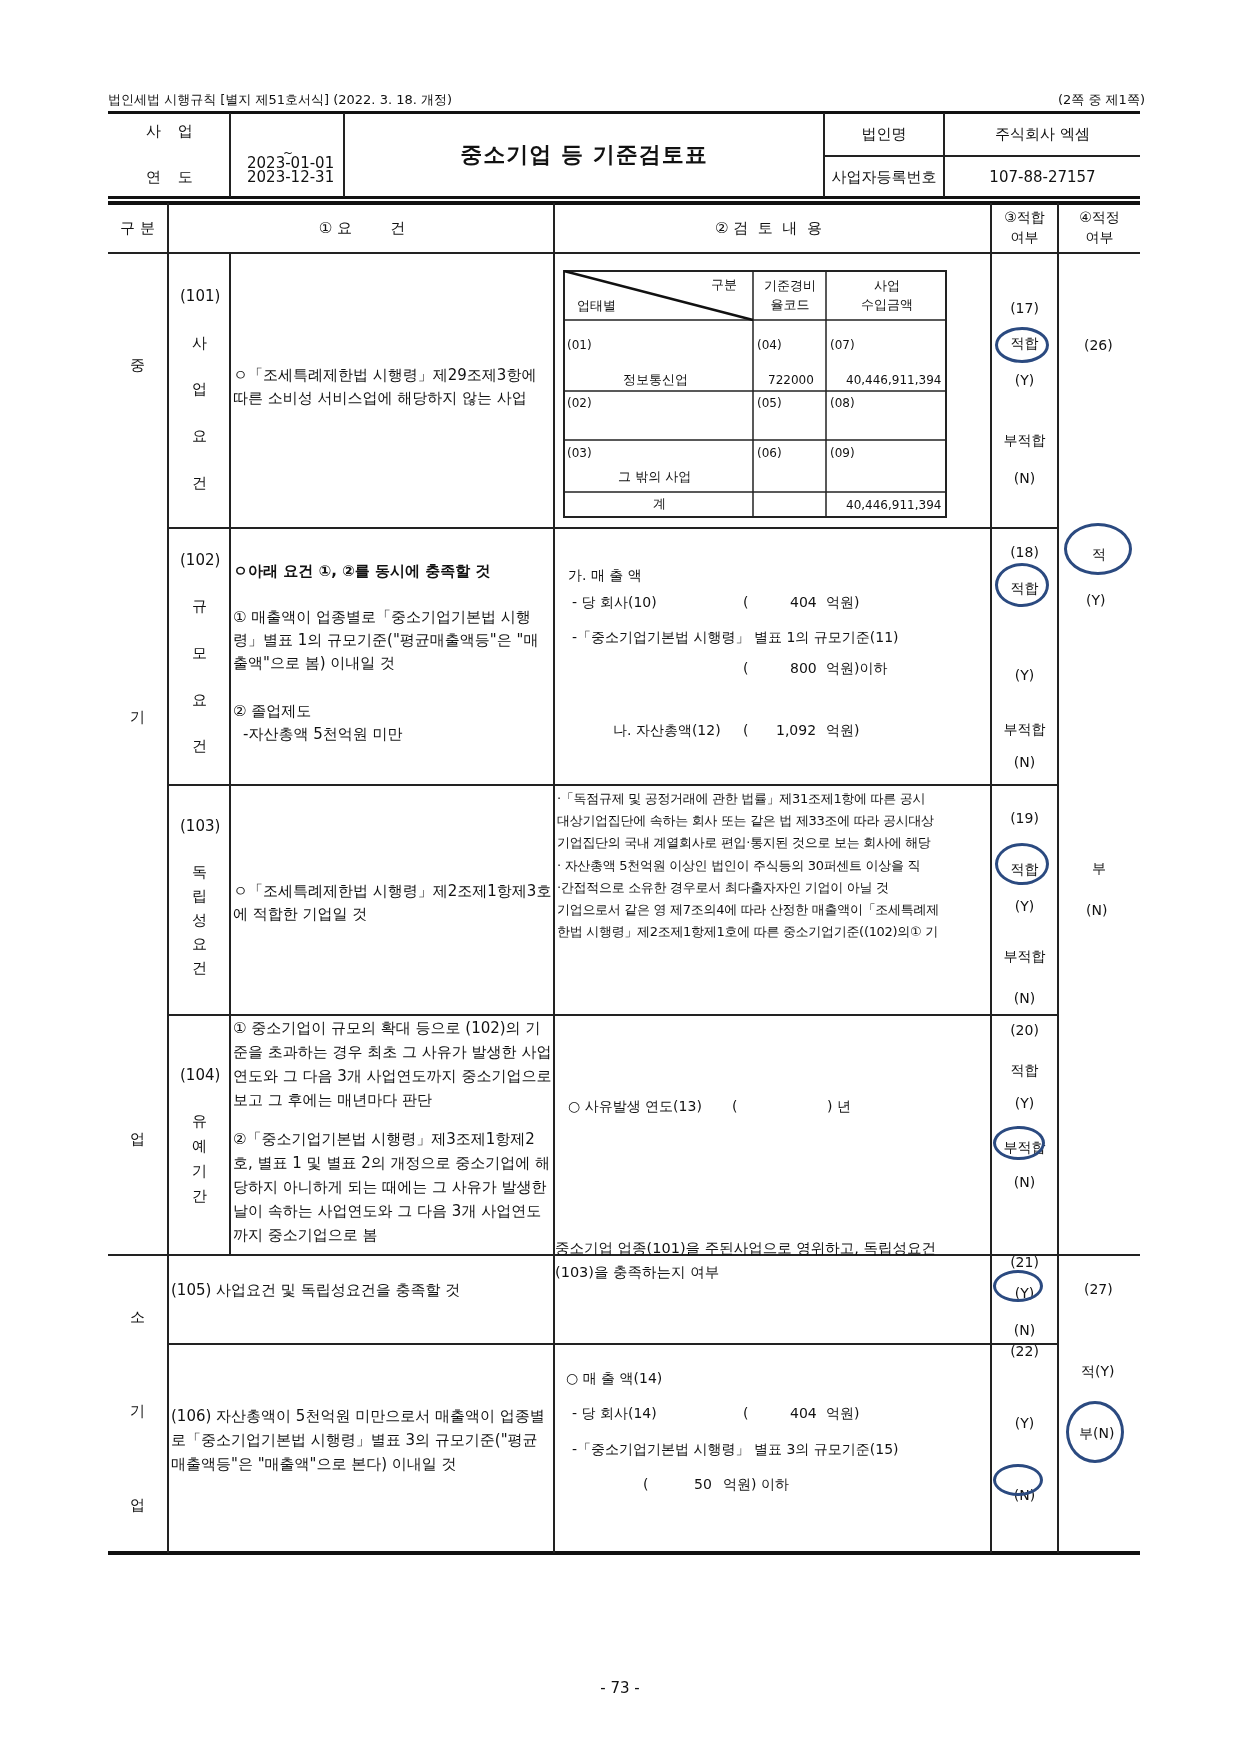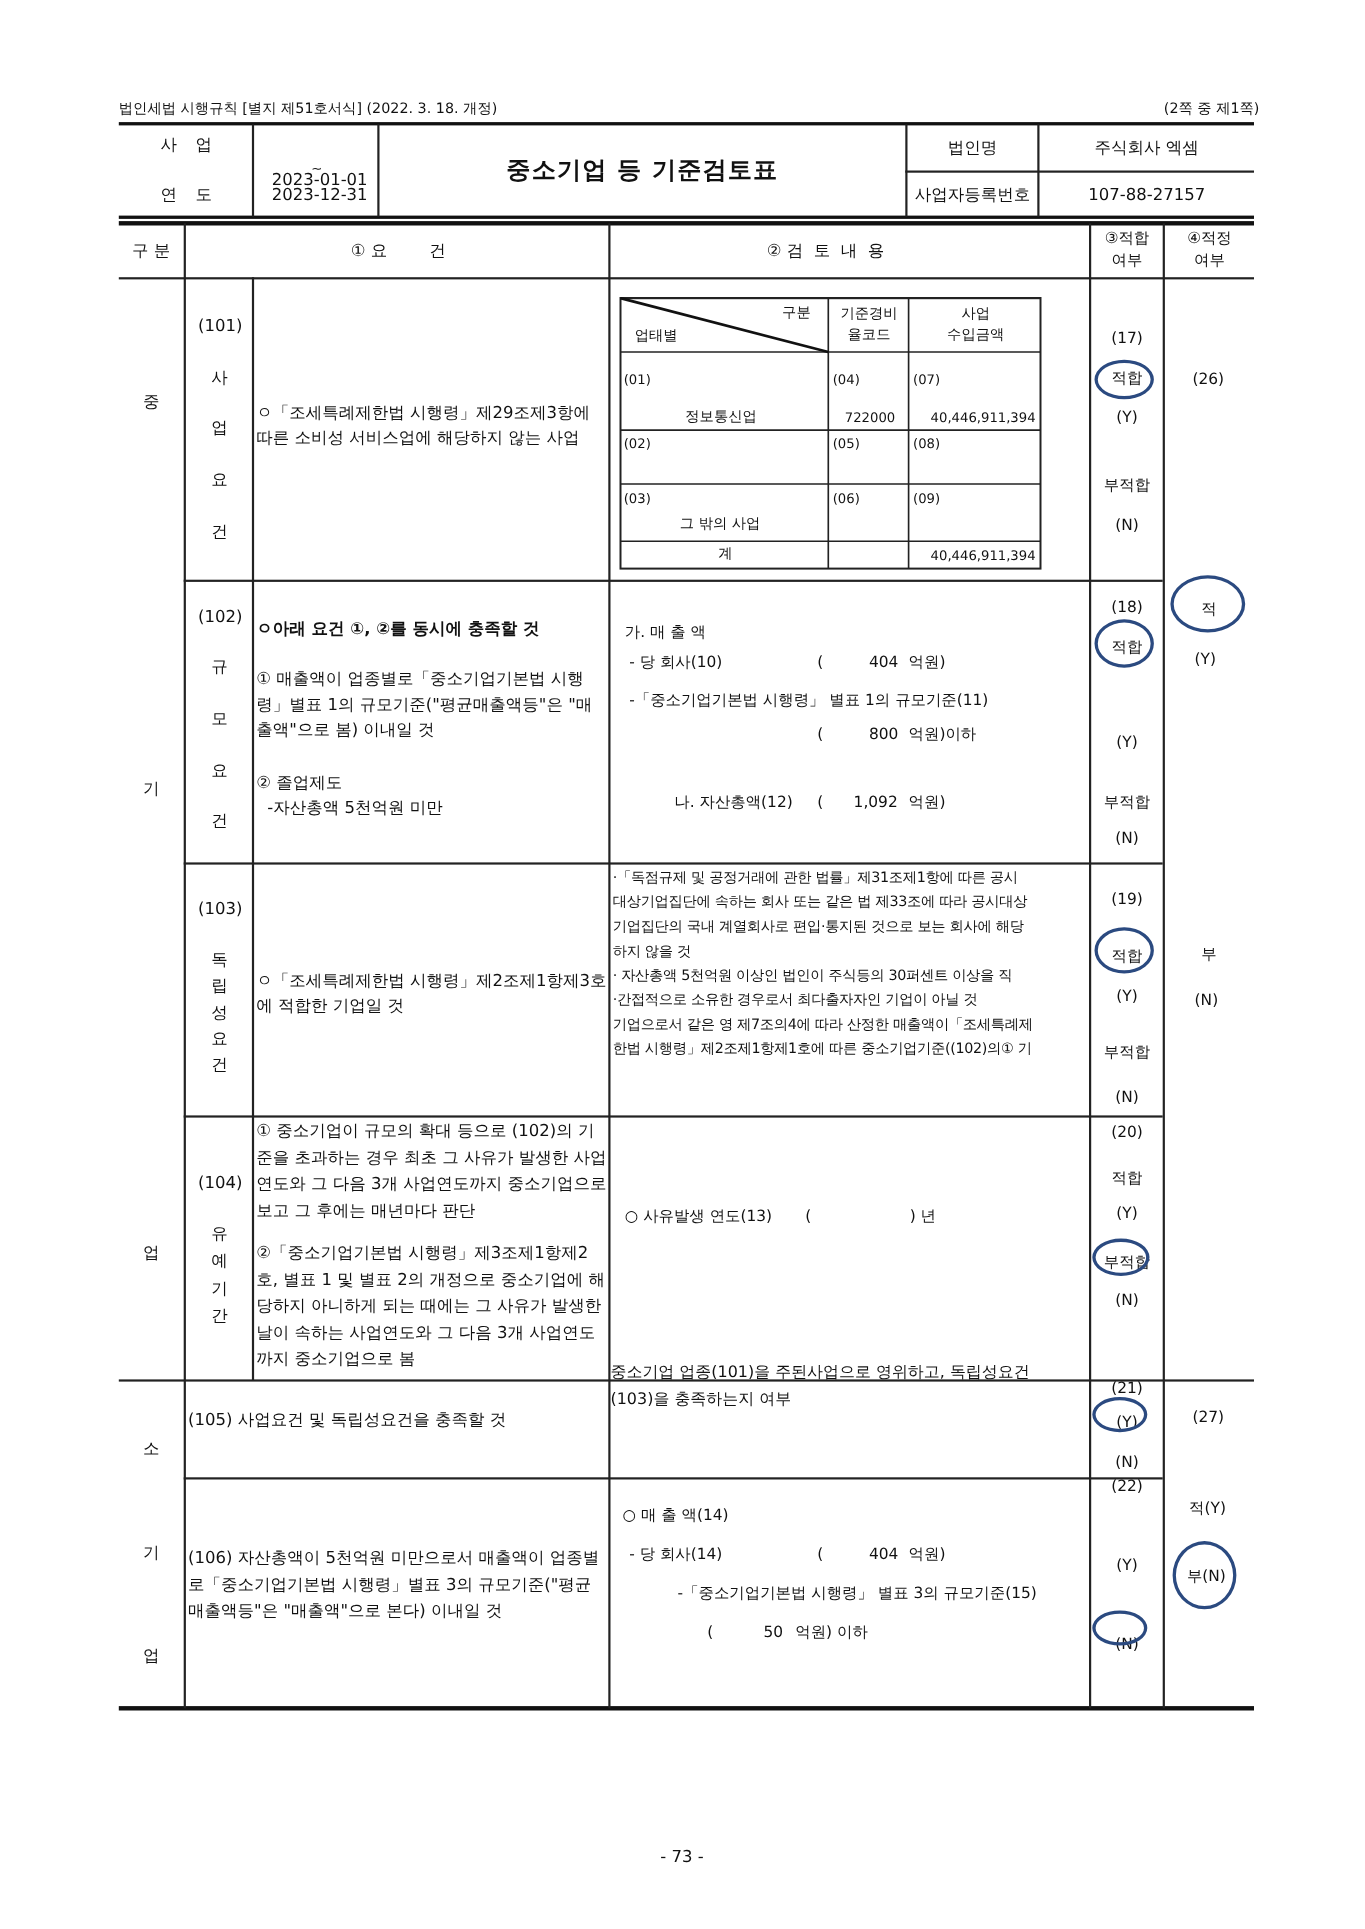--- a/index.html
+++ b/index.html
@@ -54,21 +54,21 @@
 <div class="hl thick" style="left:108px;top:1551px;width:1032px;"></div>
 
 <div class="vl" style="left:167px;top:203px;height:1350px;"></div>
 <div class="vl" style="left:229px;top:252px;height:1003px;"></div>
 <div class="vl" style="left:553px;top:203px;height:1350px;"></div>
 <div class="vl" style="left:990px;top:203px;height:1350px;"></div>
 <div class="vl" style="left:1057px;top:203px;height:1350px;"></div>
 
 <div class="abs vc" style="left:108px;top:205px;width:59px;height:47px;font-size:15px;">구 분</div>
 <div class="abs vc" style="left:169px;top:205px;width:386px;height:47px;font-size:15px;white-space:pre;text-align:right;">① 요        건</div>
-<div class="abs vc" style="left:533px;top:205px;width:435px;height:47px;font-size:15px;white-space:pre;">② 검  토  내  용</div>
+<div class="abs vc" style="left:551px;top:205px;width:435px;height:47px;font-size:15px;white-space:pre;">② 검  토  내  용</div>
 <div class="abs" style="left:992px;top:207px;width:65px;text-align:center;font-size:14px;line-height:20px;">
   <div>③적합</div>
   <div>여부</div>
 </div>
 <div class="abs" style="left:1059px;top:207px;width:81px;text-align:center;font-size:14px;line-height:20px;">
   <div>④적정</div>
   <div>여부</div>
 </div>
 
 <div class="t" style="left:130px;top:356px;">중</div>
@@ -181,21 +181,20 @@
 <div class="t" style="left:192px;top:887px;">립</div>
 <div class="t" style="left:192px;top:911px;">성</div>
 <div class="t" style="left:192px;top:935px;">요</div>
 <div class="t" style="left:192px;top:959px;">건</div>
 <div class="para" style="left:233px;top:880px;width:320px;">ㅇ「조세특례제한법 시행령」제2조제1항제3호에 적합한 기업일 것</div>
 
 <div class="abs" style="left:557px;top:788px;width:432px;font-size:13px;line-height:22.2px;letter-spacing:-0.3px;">
   <div>·「독점규제 및 공정거래에 관한 법률」제31조제1항에 따른 공시</div>
   <div>대상기업집단에 속하는 회사 또는 같은 법 제33조에 따라 공시대상</div>
   <div>기업집단의 국내 계열회사로 편입·통지된 것으로 보는 회사에 해당</div>
-  <div>하지 않을 것</div>
   <div>· 자산총액 5천억원 이상인 법인이 주식등의 30퍼센트 이상을 직</div>
   <div>·간접적으로 소유한 경우로서 최다출자자인 기업이 아닐 것</div>
   <div>기업으로서 같은 영 제7조의4에 따라 산정한 매출액이「조세특례제</div>
   <div>한법 시행령」제2조제1항제1호에 따른 중소기업기준((102)의① 기</div>
 </div>
 
 <div class="abs" style="left:992px;top:810px;width:65px;text-align:center;font-size:14px;">
   <div style="position:absolute;left:0;width:65px;top:0;">(19)</div>
   <div style="position:absolute;left:0;width:65px;top:51px;">적합</div>
   <div style="position:absolute;left:0;width:65px;top:88px;">(Y)</div>
@@ -236,21 +235,21 @@
 <div class="ell" style="left:993px;top:1270px;width:50px;height:32px;"></div>
 <div class="t s14" style="left:1084px;top:1281px;">(27)</div>
 
 <div class="para" style="left:171px;top:1404px;width:380px;line-height:24px;">(106) 자산총액이 5천억원 미만으로서 매출액이 업종별로「중소기업기본법 시행령」별표 3의 규모기준("평균매출액등"은 "매출액"으로 본다) 이내일 것</div>
 
 <div class="t s14" style="left:566px;top:1370px;">○ 매 출 액(14)</div>
 <div class="t s14" style="left:572px;top:1405px;">- 당 회사(14)</div>
 <div class="t s14" style="left:743px;top:1405px;">(</div>
 <div class="t s14" style="left:790px;top:1405px;">404</div>
 <div class="t s14" style="left:826px;top:1405px;">억원)</div>
-<div class="t s14" style="left:572px;top:1441px;margin-left:44px;">-「중소기업기본법 시행령」 별표 3의 규모기준(15)</div>
+<div class="t s14" style="left:572px;top:1441px;">-「중소기업기본법 시행령」 별표 3의 규모기준(15)</div>
 <div class="t s14" style="left:643px;top:1476px;">(</div>
 <div class="t s14" style="left:694px;top:1476px;">50</div>
 <div class="t s14" style="left:723px;top:1476px;">억원) 이하</div>
 
 <div class="abs" style="left:992px;top:1340px;width:65px;text-align:center;font-size:14px;">
   <div style="position:absolute;left:0;width:65px;top:3px;">(22)</div>
   <div style="position:absolute;left:0;width:65px;top:75px;">(Y)</div>
   <div style="position:absolute;left:0;width:65px;top:147px;">(N)</div>
 </div>
 <div class="ell" style="left:993px;top:1464px;width:50px;height:32px;"></div>

